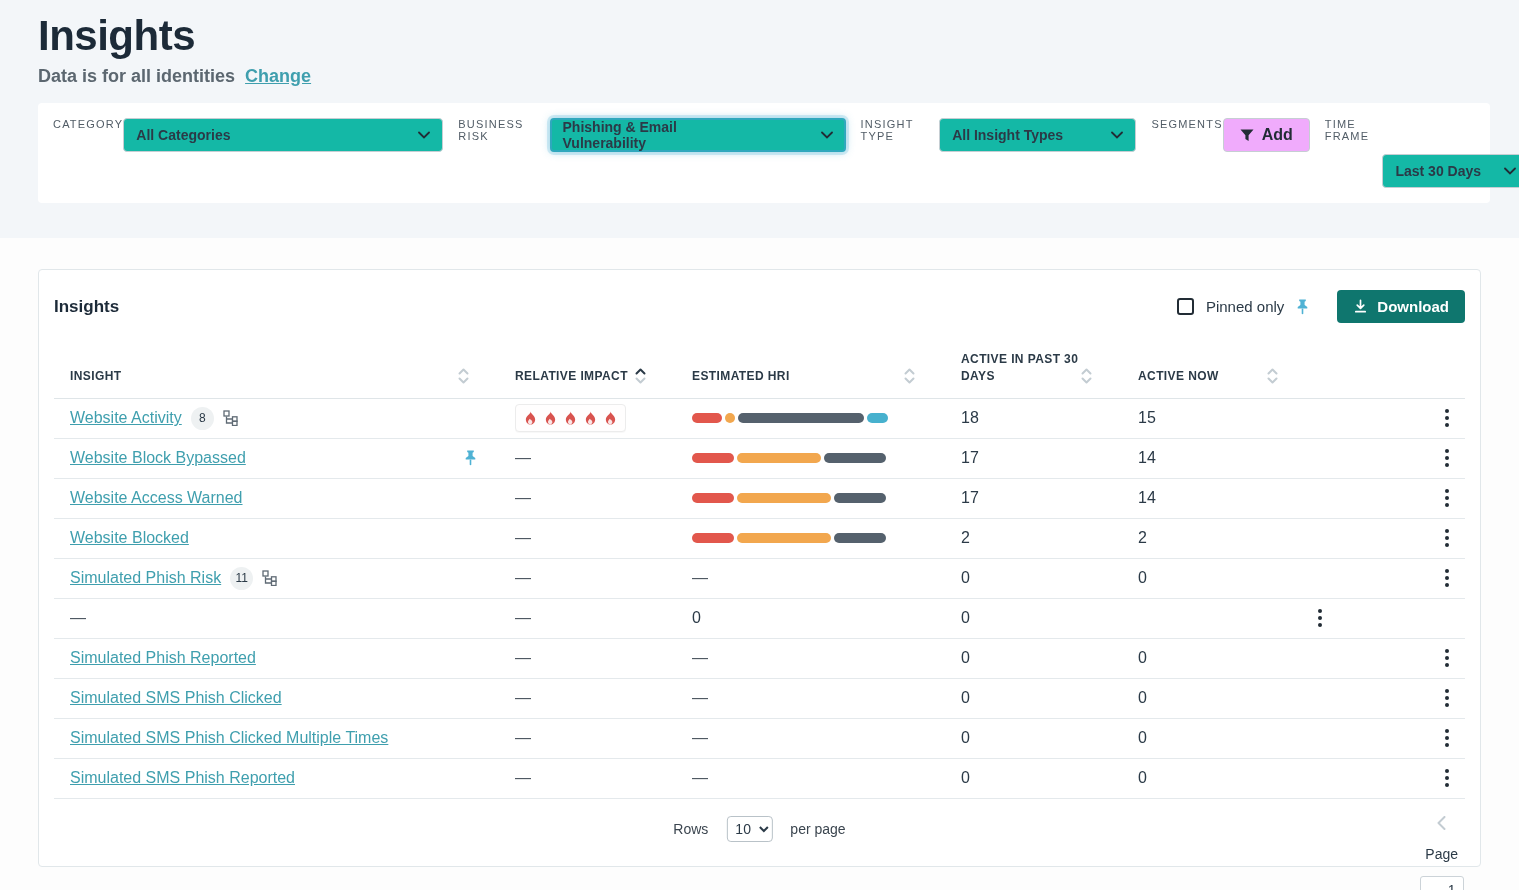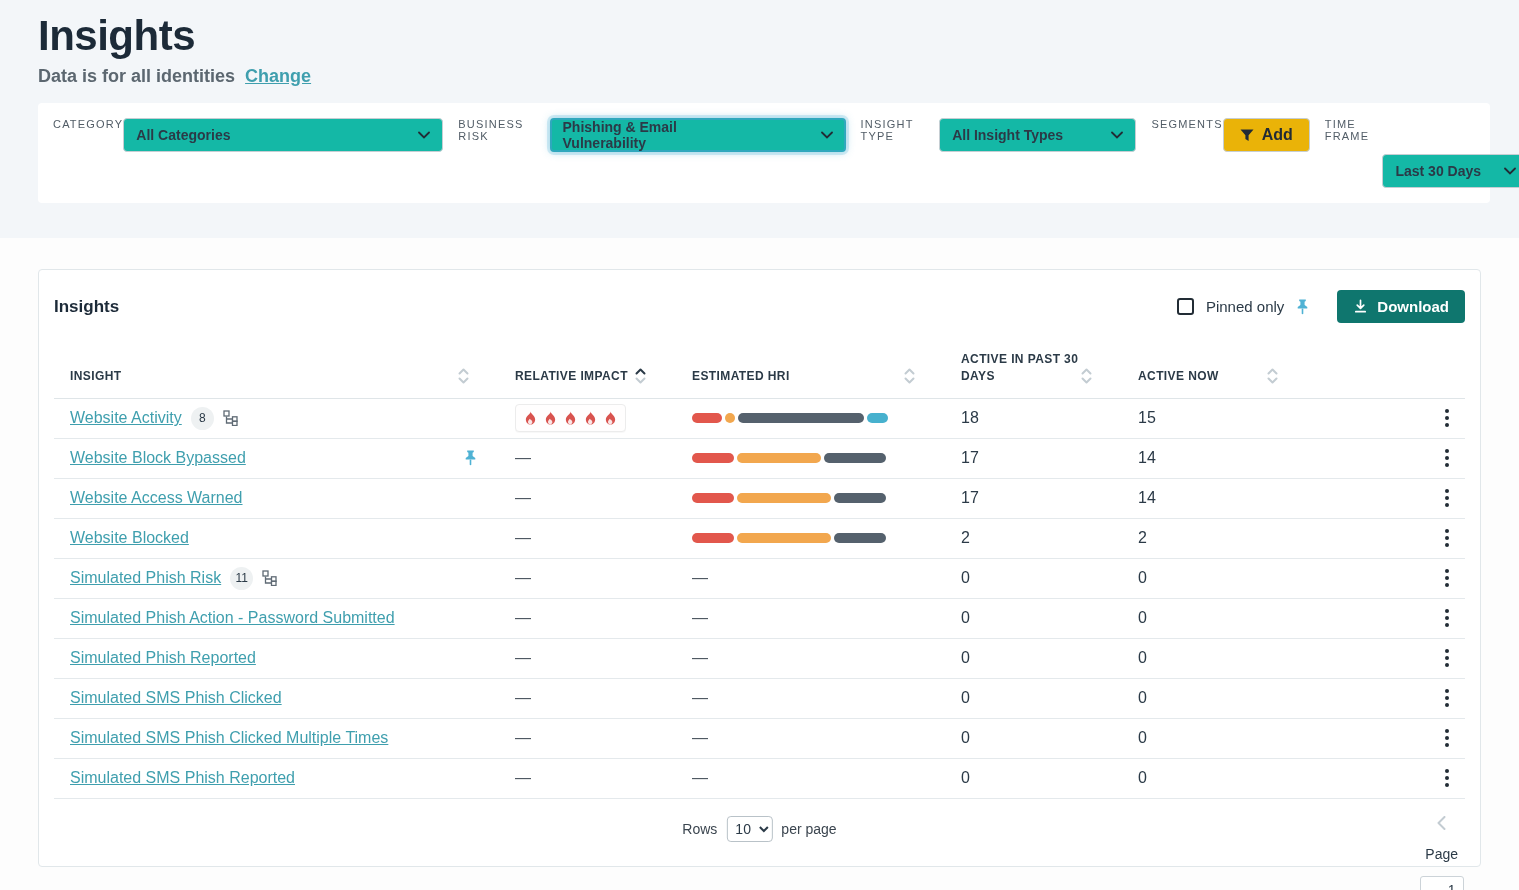--- a/index.html
+++ b/index.html
@@ -14,21 +14,21 @@
   .filter-card { margin-top:16px; background:#ffffff; border-radius:4px; padding:15px; display:flex; gap:15px; align-items:flex-start; }
   .filter-group { display:flex; }
   .filter-label { font-size:11px; color:#515c66; letter-spacing:1.2px; margin-bottom:10px; }
   .select { height:34px; border:1px solid #c6ced3; border-radius:4px; background:#14b8a6; display:flex; align-items:center; justify-content:space-between; padding:0 12px; font-size:14px; font-weight:bold; color:#2b3a47; cursor:pointer; }
   .select svg { margin-left:14px; flex:none; }
   .w-category { width:320px; }
   .w-risk { width:322px; }
   .w-type { width:223px; }
   .w-frame { width:193px;margin-top:36px; }
   .select.focused { border:2px solid #2fa8bd; box-shadow:0 0 0 3px rgba(79,178,212,.22), 0 0 8px rgba(79,178,212,.45); padding:0 11px;gap:48px; }
-  .segments-btn { height:34px; width:87px; border:1px solid #c6ced3; border-radius:4px; background:#eab308; display:flex; align-items:center; justify-content:center; gap:8px; font-size:16px; font-weight:bold; color:#222c35; cursor:pointer; }
+  .segments-btn { height:34px; width:87px; border:1px solid #c6ced3; border-radius:4px; background:#f0abfc; display:flex; align-items:center; justify-content:center; gap:8px; font-size:16px; font-weight:bold; color:#222c35; cursor:pointer; }
   .date-range { margin-top:12px; font-size:14px; font-weight:bold; color:#2b3a47; }
 
   
   .card { margin:31px 38px 0 38px; width:1443px; background:#fff; border:1px solid #e1e7ea; border-radius:4px; padding-bottom:16px; }
   .card-head { display:flex; align-items:center; padding:20px 15px 6px 15px; }
   .card-title { font-size:17px; font-weight:bold; color:#1c2a38; }
   .card-head-right { margin-left:auto; display:flex; align-items:center; gap:10px; }
   .checkbox { width:17px; height:17px; border:2px solid #222c35; border-radius:3px; background:#fff; cursor:pointer; }
   .pinned-label { font-size:15px; color:#2b3a47; margin-left:2px; }
   .pin-glyph { display:inline-flex; margin:0 6px 0 2px; }
@@ -49,21 +49,21 @@
   .dash { font-size:16px; color:#4a545e; }
   .flames { width:111px; height:28px; border:1px solid #ececec; border-radius:4px; background:#fffefe; display:flex; align-items:center; justify-content:center; gap:7px; box-shadow:0 1px 1px rgba(0,0,0,.03); }
   .hri-bar { display:flex; gap:3px; align-items:center; }
   .hri-seg { height:10px; border-radius:5px; }
   .num { font-size:16px; color:#2b3a47; }
   .kebab { justify-self:end; margin-right:10px; display:flex; flex-direction:column; gap:3px; padding:4px 6px; cursor:pointer; background:none; border:none; }
   .kebab i { width:4px; height:4px; border-radius:50%; background:#222c35; display:block; }
 
   
   .tfoot { position:relative; margin-top:17px; height:34px; }
-  .rows-center { position:absolute; left:50%; top:0; transform:translateX(-50%); display:flex; align-items:center; gap:9px; font-size:14px; color:#3b454f; }
+  .rows-center { position:absolute; left:50%; top:0; transform:translateX(-50%); display:flex; align-items:center; gap:18px; font-size:14px; color:#3b454f; }
   .rows-center select { height:26px; font-size:14px; color:#2b3a47; border:1px solid #b9c2c8; border-radius:4px; background:#fff; padding:0 4px; font-family:"Liberation Sans",sans-serif; }
   .pager { position:absolute; right:15px; top:-2px; display:flex; align-items:center; gap:14px; font-size:14px; color:#2b3a47;flex-direction:column; }
   .pg-btn { background:none; border:none; cursor:pointer; display:flex; padding:2px; }
   .page-input { width:44px; height:28px; border:1px solid #ccd3d8; border-radius:3px; font-size:14px; color:#2b3a47; text-align:right; padding:0 7px; font-family:"Liberation Sans",sans-serif; }
 </style>
 </head>
 <body>
 
 <div class="hero">
   <div class="page-title">Insights</div>
@@ -317,23 +317,20 @@
      <div><span class="dash">—</span></div>
      <div class="num">0</div>
      <div class="num">0</div>
      <button class="kebab">
           <i></i>
           <i></i>
           <i></i>
         </button>
       </div>
       <div class="tgrid trow">
-        <div class="c-insight">
-          <a class="ins-link">Simulated Phish Action - Password Submitted</a>
-        </div>
      <div><span class="dash">—</span></div>
      <div><span class="dash">—</span></div>
      <div class="num">0</div>
      <div class="num">0</div>
      <button class="kebab">
           <i></i>
           <i></i>
           <i></i>
         </button>
       </div>

